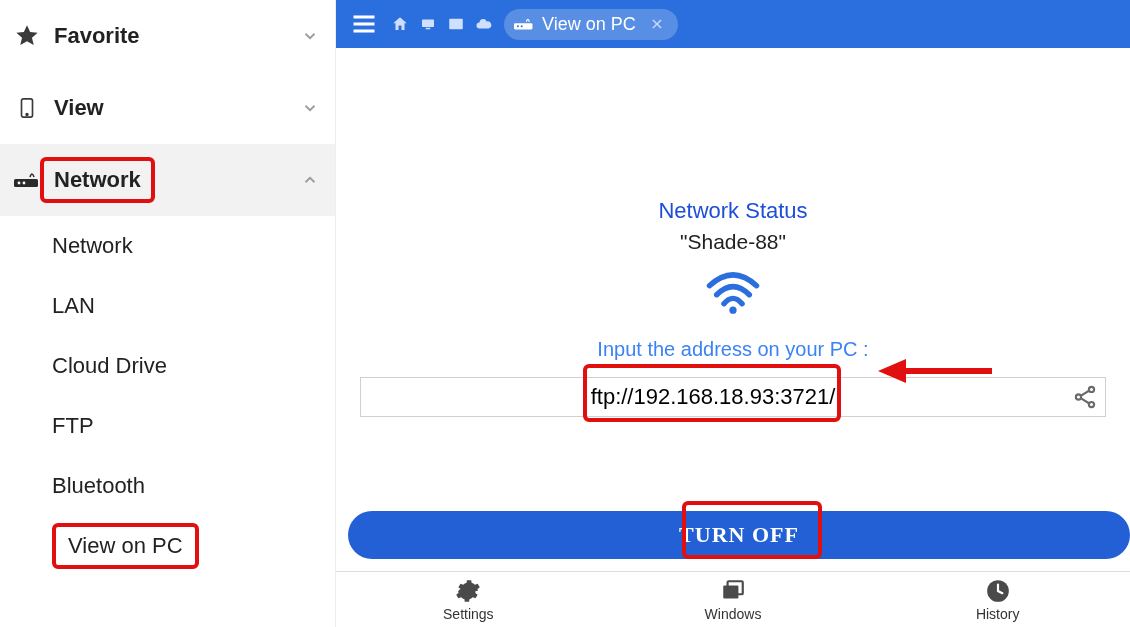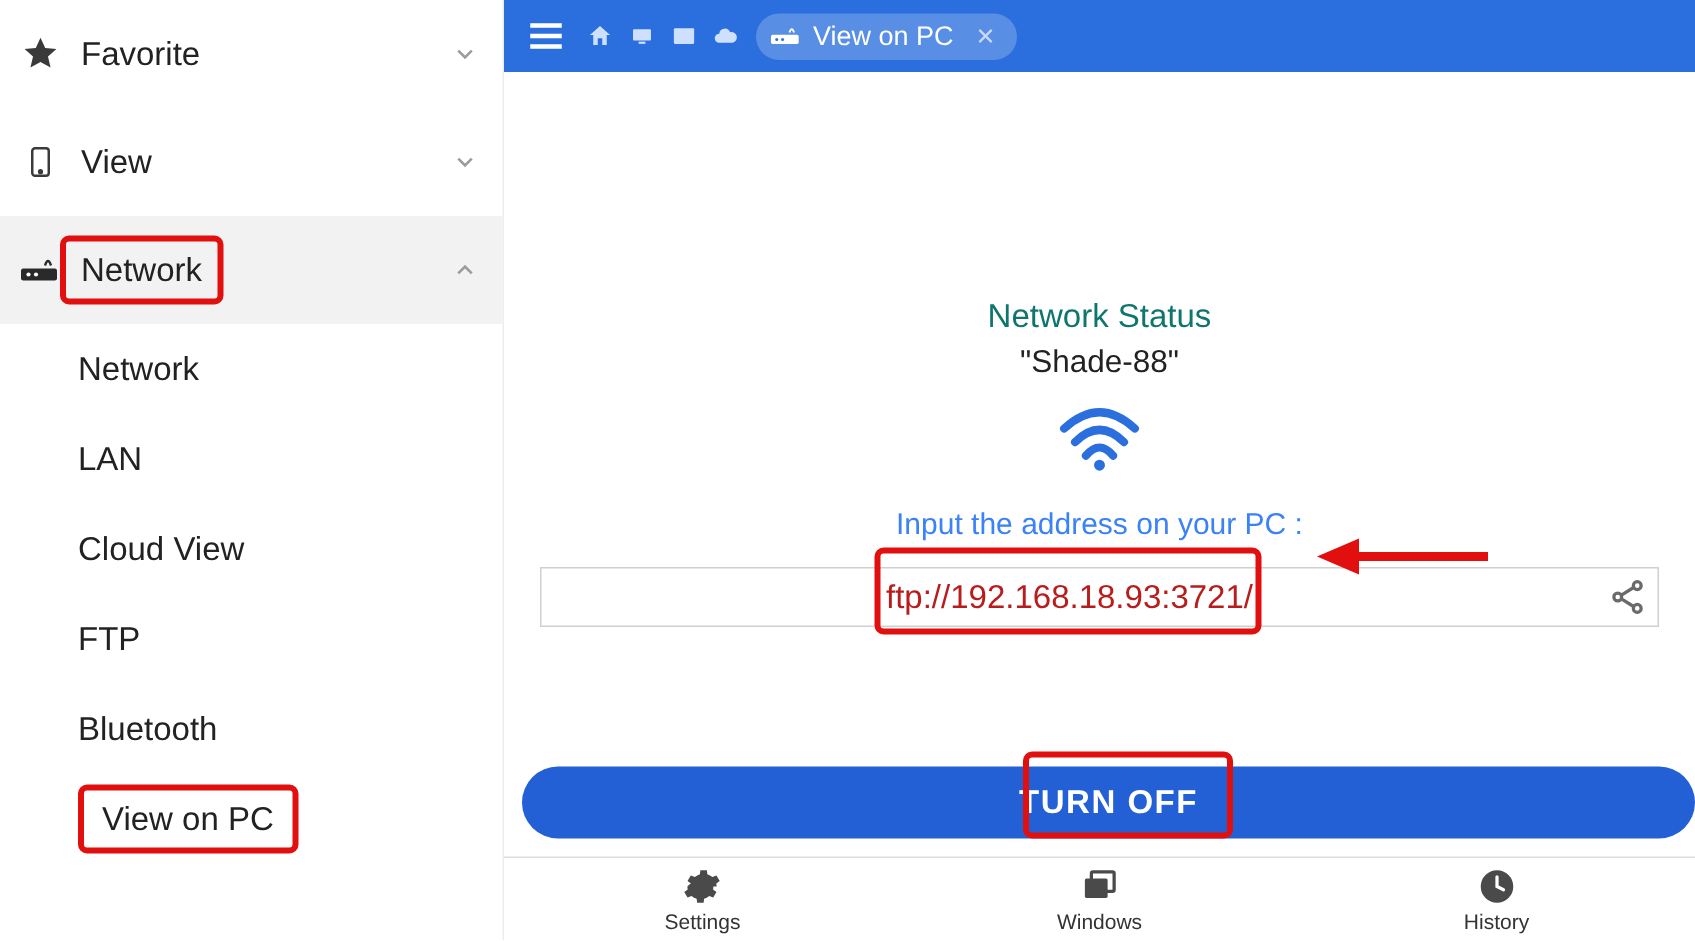--- a/index.html
+++ b/index.html
@@ -2,50 +2,50 @@
 <html><head>
 <meta charset="utf-8">
 <style>
   * { box-sizing: border-box; margin: 0; padding: 0; }
   html, body { width: 1130px; height: 627px; font-family: -apple-system, Helvetica, Arial, sans-serif; overflow: hidden; background: #fff; }
   .app { display: flex; width: 100%; height: 100%; }
   
   .sidebar { width: 336px; background: #fff; border-right: 1px solid #eee; display: flex; flex-direction: column; }
   .side-item { display: flex; align-items: center; height: 72px; padding: 0 14px; cursor: pointer; position: relative; }
   .side-item .icon { width: 26px; height: 26px; display: flex; align-items: center; justify-content: center; color: #222; flex: 0 0 26px; }
-  .side-item .label { font-size: 22px; color: #222; margin-left: 14px; flex: 1; }
+  .side-item .label { font-size: 22px; color: #222; margin-left: 14px; flex: 1; font-weight: bold; }
   .side-item .chev { width: 22px; height: 22px; color: #888; display: flex; align-items: center; justify-content: center; }
   .side-item.selected { background: #f2f2f2; }
   .highlight-box { border: 4px solid #e20f0f; border-radius: 6px; }
   .side-item .label-wrap { display: inline-block; padding: 6px 10px; }
   .site-selected-wrap { position: relative; }
   .side-sub { display: flex; align-items: center; height: 60px; padding-left: 52px; font-size: 22px; color: #222; cursor: pointer; }
   
   .main { flex: 1; display: flex; flex-direction: column; min-width: 0; }
   .topbar { height: 48px; background: #2a6fdd; display: flex; align-items: center; padding: 0 10px; color: #fff; }
   .hamburger { width: 36px; height: 36px; display: flex; align-items: center; justify-content: center; margin-right: 4px; cursor: pointer; }
   .top-icons { display: flex; align-items: center; gap: 8px; margin-left: 4px; }
   .top-icons .ticon { width: 20px; height: 20px; display: flex; align-items: center; justify-content: center; color: #cfe0ff; cursor: pointer; }
   .tab-pill { display: flex; align-items: center; background: rgba(255,255,255,0.22); border-radius: 18px; padding: 5px 12px 5px 10px; margin-left: 10px; gap: 8px; }
   .tab-pill .picon { width: 20px; height: 18px; display: flex; align-items: center; justify-content: center; }
   .tab-pill .plabel { font-size: 18px; color: #fff; }
   .tab-pill .pclose { width: 18px; height: 18px; display: flex; align-items: center; justify-content: center; color: #c9d8fb; cursor: pointer; margin-left: 4px; }
   
   .content { flex: 1; position: relative; background: #fff; padding-top: 150px; display: flex; flex-direction: column; align-items: center; }
-  .status-title { font-size: 22px; color: #0f766e; }
+  .status-title { font-size: 22px; color: #1d4ed8; }
   .status-name { font-size: 21px; color: #222; margin-top: 6px; }
   .wifi { margin-top: 14px; }
   .instruct { font-size: 20px; color: #3b82f6; margin-top: 18px; }
   .addr-row { margin-top: 16px; width: calc(100% - 48px); display: flex; align-items: center; border: 1px solid #d0d0d0; background: #fff; height: 40px; position: relative; }
-  .addr-text { flex: 1; text-align: center; font-size: 22px; color: #b91c1c; }
+  .addr-text { flex: 1; text-align: center; font-size: 22px; color: #000000; }
   .share-icon { width: 40px; height: 40px; display: flex; align-items: center; justify-content: center; color: #6a6a6a; cursor: pointer; }
   .addr-highlight { position: absolute; border: 4px solid #e20f0f; border-radius: 6px; pointer-events: none; }
   .arrow-annot { position: absolute; }
   .turnoff-row { position: absolute; left: 12px; right: 0; bottom: 68px; }
-  .turnoff-btn { width: 100%; height: 48px; background: #2360d5; border: none; border-radius: 24px; color: #fff; font-size: 22px; font-weight: 600; letter-spacing: 1px; cursor: pointer; display: flex; align-items: center; justify-content: center; }
+  .turnoff-btn { width: 100%; height: 48px; background: #2360d5; border: none; border-radius: 24px; color: #fff; font-size: 22px; font-weight: 600; letter-spacing: 1px; cursor: pointer; display: flex; align-items: center; justify-content: center; font-family: Liberation Serif, serif; }
   .turnoff-highlight { position: absolute; border: 4px solid #e20f0f; border-radius: 6px; pointer-events: none; }
   
   .bottomnav { position: absolute; left: 0; right: 0; bottom: 0; height: 56px; border-top: 1px solid #ddd; display: flex; }
   .bn-item { flex: 1; display: flex; flex-direction: column; align-items: center; justify-content: center; gap: 2px; cursor: pointer; }
   .bn-item .bicon { width: 26px; height: 26px; color: #4a4a4a; }
   .bn-item .blabel { font-size: 14px; color: #333; }
 </style>
 </head>
 <body>
 
@@ -103,21 +103,21 @@
       </span>
     </div>
 
     <div class="side-sub">
       <span>Network</span>
     </div>
     <div class="side-sub">
       <span>LAN</span>
     </div>
     <div class="side-sub">
-      <span>Cloud View</span>
+      <span>Cloud Drive</span>
     </div>
     <div class="side-sub">
       <span>FTP</span>
     </div>
     <div class="side-sub">
       <span>Bluetooth</span>
     </div>
     <div class="side-sub">
       <span class="label-wrap highlight-box" style="padding:6px 12px">
         <span>View on PC</span>

